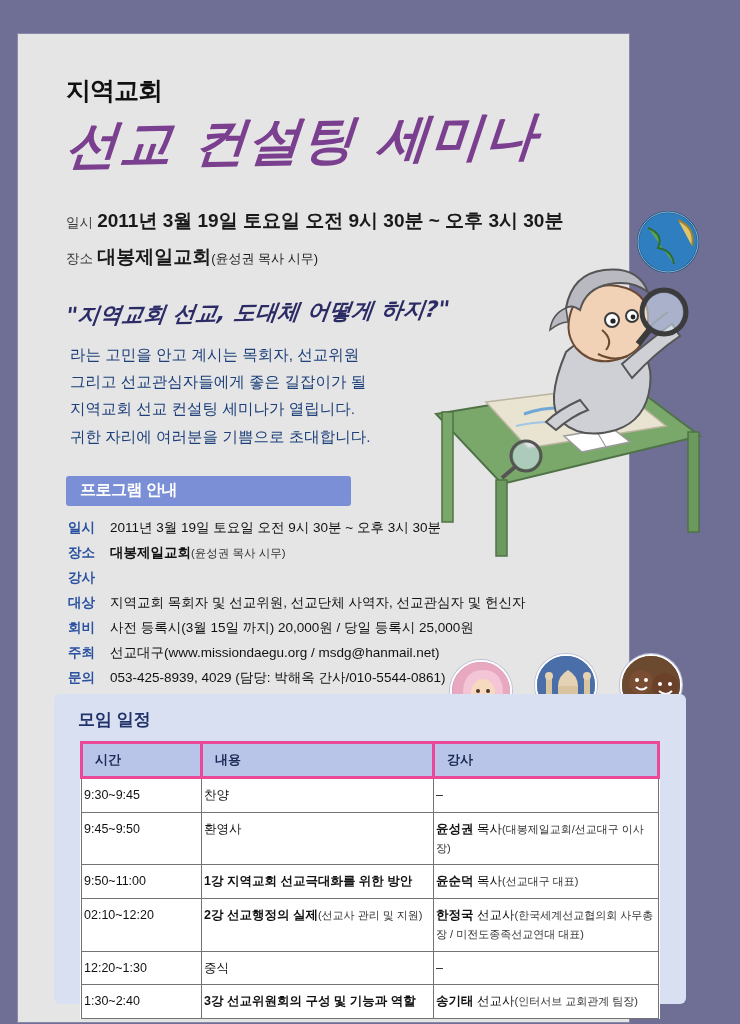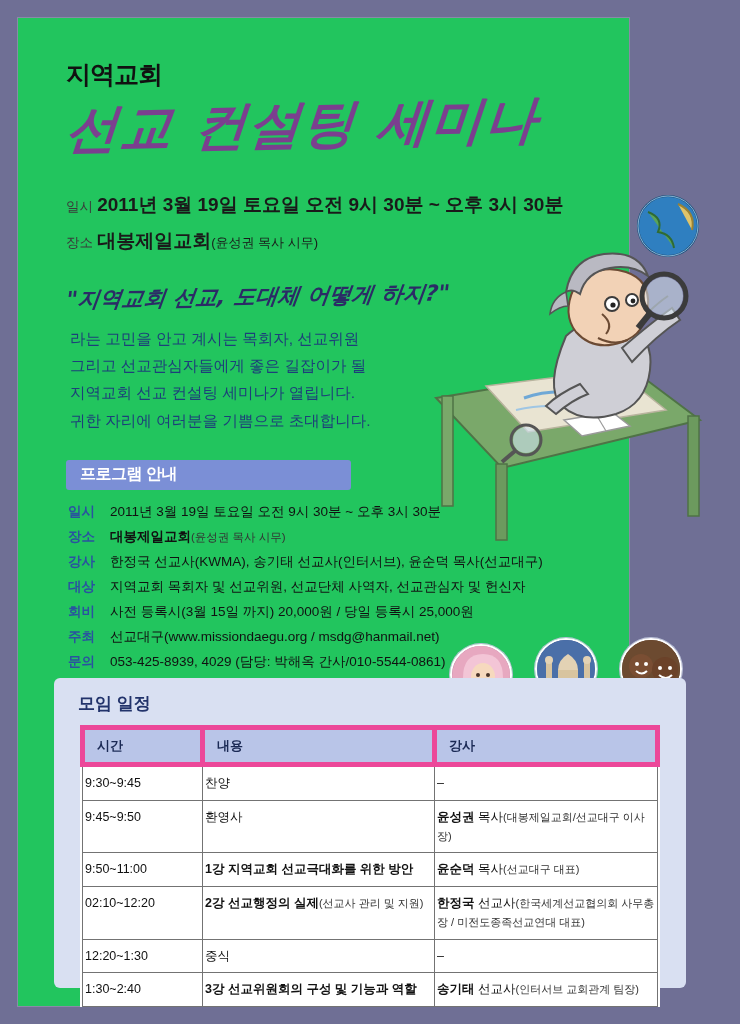--- a/index.html
+++ b/index.html
@@ -5,23 +5,23 @@
   * { box-sizing: border-box; }
   html, body { margin:0; padding:0; }
   body {
     width: 740px; height: 1024px;
     background: #6f6f95;
     font-family: "Liberation Sans", sans-serif;
     overflow: hidden;
   }
   .poster {
     position: absolute;
-    left: 18px; top: 18px;
+    left: 18px; top: 34px;
     width: 611px; height: 988px;
-    background: #22c55e;
+    background: #e5e5e5;
     box-shadow: 0 0 0 1px #8a8aa8;
   }
   
   .hdr { padding: 40px 0 0 48px; }
   .kicker {
     font-size: 25px; font-weight: bold; color: #111;
     letter-spacing: -1px;
   }
   .title-script {
     margin-top: 4px;
@@ -106,21 +106,21 @@
     border-collapse: collapse;
     background: #ffffff;
     font-size: 12.5px;
   }
   table.tbl th {
     background: #b9c5e8;
     color: #1b2a55;
     font-weight: bold;
     text-align: left;
     padding: 7px 12px;
-    border: 5px solid #ec4899;
+    border: 3px solid #ec4899;
     font-size: 13px;
   }
   table.tbl td {
     border: 1px solid #737373;
     padding: 7px 2px;
     color: #111;
     vertical-align: top;
     line-height: 1.5;
   }
   table.tbl td.c-time { width: 120px; }
@@ -221,21 +221,20 @@
     <div class="prog-row">
       <span class="prog-k">일시</span>
       <span class="prog-v">2011년 3월 19일 토요일 오전 9시 30분 ~ 오후 3시 30분</span>
     </div>
     <div class="prog-row">
       <span class="prog-k">장소</span>
       <span class="prog-v"><span class="em">대봉제일교회</span><span class="sm">(윤성권 목사 시무)</span></span>
     </div>
     <div class="prog-row">
       <span class="prog-k">강사</span>
-      <span class="prog-v">한정국 선교사(KWMA), 송기태 선교사(인터서브), 윤순덕 목사(선교대구)</span>
     </div>
     <div class="prog-row">
       <span class="prog-k">대상</span>
       <span class="prog-v">지역교회 목회자 및 선교위원, 선교단체 사역자, 선교관심자 및 헌신자</span>
     </div>
     <div class="prog-row">
       <span class="prog-k">회비</span>
       <span class="prog-v">사전 등록시(3월 15일 까지) 20,000원 / 당일 등록시 25,000원</span>
     </div>
     <div class="prog-row">

